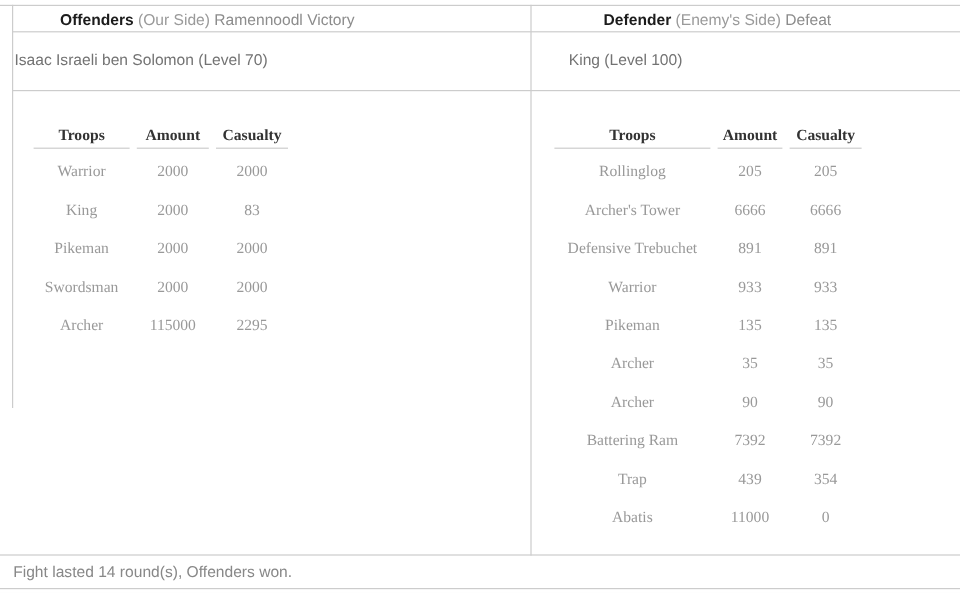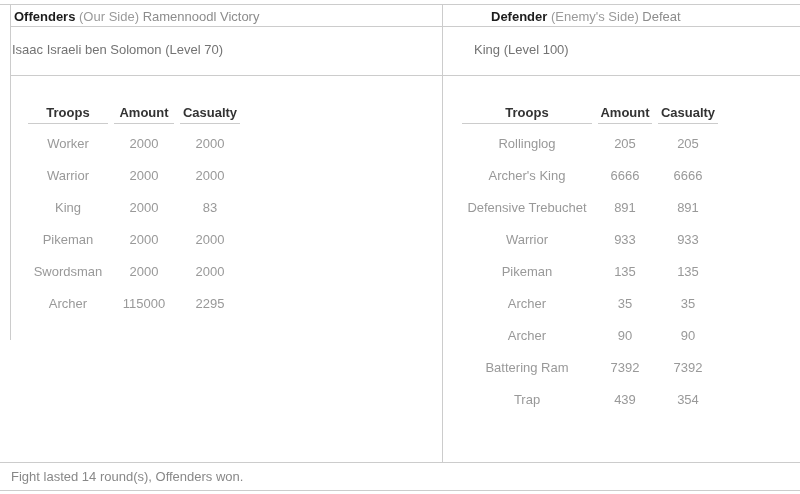--- a/index.html
+++ b/index.html
@@ -16,39 +16,40 @@
   .line { position: absolute; background: #cccccc; }
   .l-top    { left: 0;     top: 4px;   width: 800px; height: 1px; }
   .l-h1     { left: 10px;  top: 26px;  width: 790px; height: 1px; }
   .l-h2     { left: 10px;  top: 75px;  width: 790px; height: 1px; }
   .l-foot   { left: 0;     top: 462px; width: 800px; height: 1px; }
   .l-bottom { left: 0;     top: 490px; width: 800px; height: 1px; }
   .l-vleft  { left: 10px;  top: 4px;   width: 1px;   height: 336px; }
   .l-vmid   { left: 442px; top: 4px;   width: 1px;   height: 459px; }
 
   
-  .panel-title { position: absolute; top: 9px; white-space: nowrap; }
+  .panel-title { position: absolute; top: 9px; white-space: nowrap; margin-left: 36px; }
   .panel-title.left  { left: 14px; }
-  .panel-title.right { left: 446px; padding-left: 45px; }
+  .panel-title.right { left: 422px; padding-left: 45px; }
   .t-bold   { font-weight: bold; color: #1c1c1c; }
   .t-side   { color: #9a9a9a; }
   .t-result { color: #8c8c8c; }
 
   
   .player { position: absolute; top: 42px; color: #737373; white-space: nowrap; }
   .player.left  { left: 12px; }
   .player.right { left: 444px; margin-left: 30px; }
 
   
   table.troops {
     position: absolute;
     top: 96px;
     border-collapse: separate;
     border-spacing: 6px;
     font-size: 13px;
+    font-family: Liberation Serif, serif;
   }
   table.troops.tbl-left  { left: 22px; }
   table.troops.tbl-right { left: 456px; }
   table.troops th {
     font-weight: bold;
     color: #333333;
     border-bottom: 1px solid #cccccc;
     height: 21px;
     text-align: center;
     padding: 0 2px;
@@ -100,25 +101,20 @@
   <table class="troops tbl-left">
     <thead>
       <tr>
         <th>Troops</th>
         <th>Amount</th>
         <th>Casualty</th>
       </tr>
     </thead>
     <tbody>
         <tr>
-          <td>Worker</td>
-          <td>2000</td>
-          <td>2000</td>
-        </tr>
-        <tr>
           <td>Warrior</td>
           <td>2000</td>
           <td>2000</td>
         </tr>
         <tr>
           <td>King</td>
           <td>2000</td>
           <td>83</td>
         </tr>
         <tr>
@@ -154,21 +150,21 @@
         <th>Casualty</th>
       </tr>
     </thead>
     <tbody>
         <tr>
           <td>Rollinglog</td>
           <td>205</td>
           <td>205</td>
         </tr>
         <tr>
-          <td>Archer's King</td>
+          <td>Archer's Tower</td>
           <td>6666</td>
           <td>6666</td>
         </tr>
         <tr>
           <td>Defensive Trebuchet</td>
           <td>891</td>
           <td>891</td>
         </tr>
         <tr>
           <td>Warrior</td>
@@ -193,18 +189,23 @@
         <tr>
           <td>Battering Ram</td>
           <td>7392</td>
           <td>7392</td>
         </tr>
         <tr>
           <td>Trap</td>
           <td>439</td>
           <td>354</td>
         </tr>
+        <tr>
+          <td>Abatis</td>
+          <td>11000</td>
+          <td>0</td>
+        </tr>
       </tbody>
   </table>
 
   <div class="footer-text">Fight lasted 14 round(s), Offenders won.</div>
 
 </div>
 
 </body></html>

